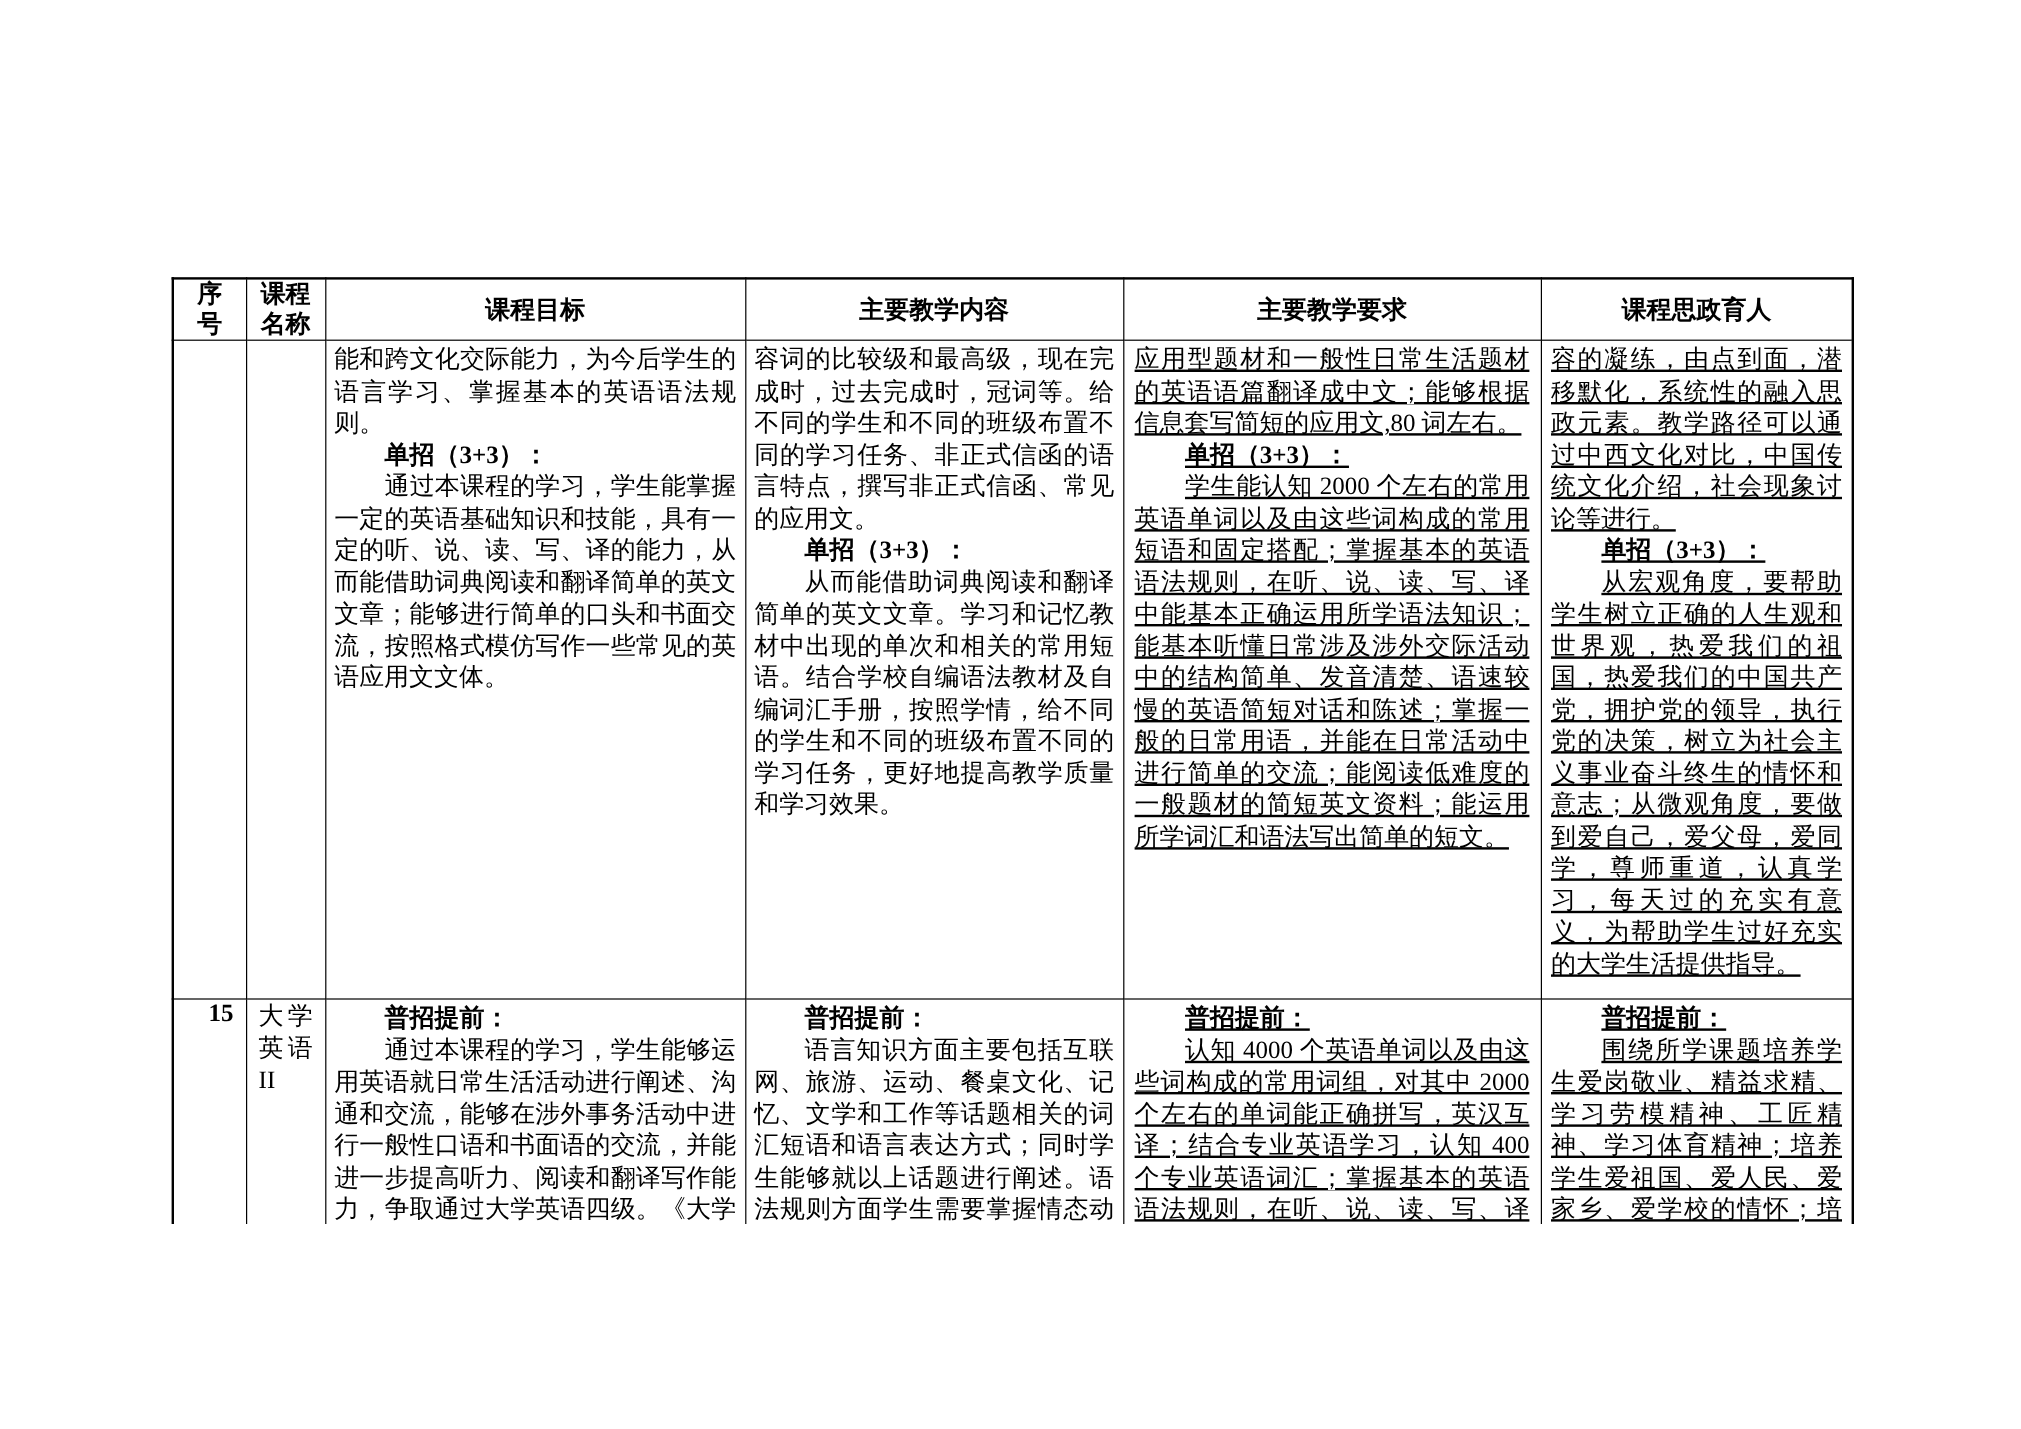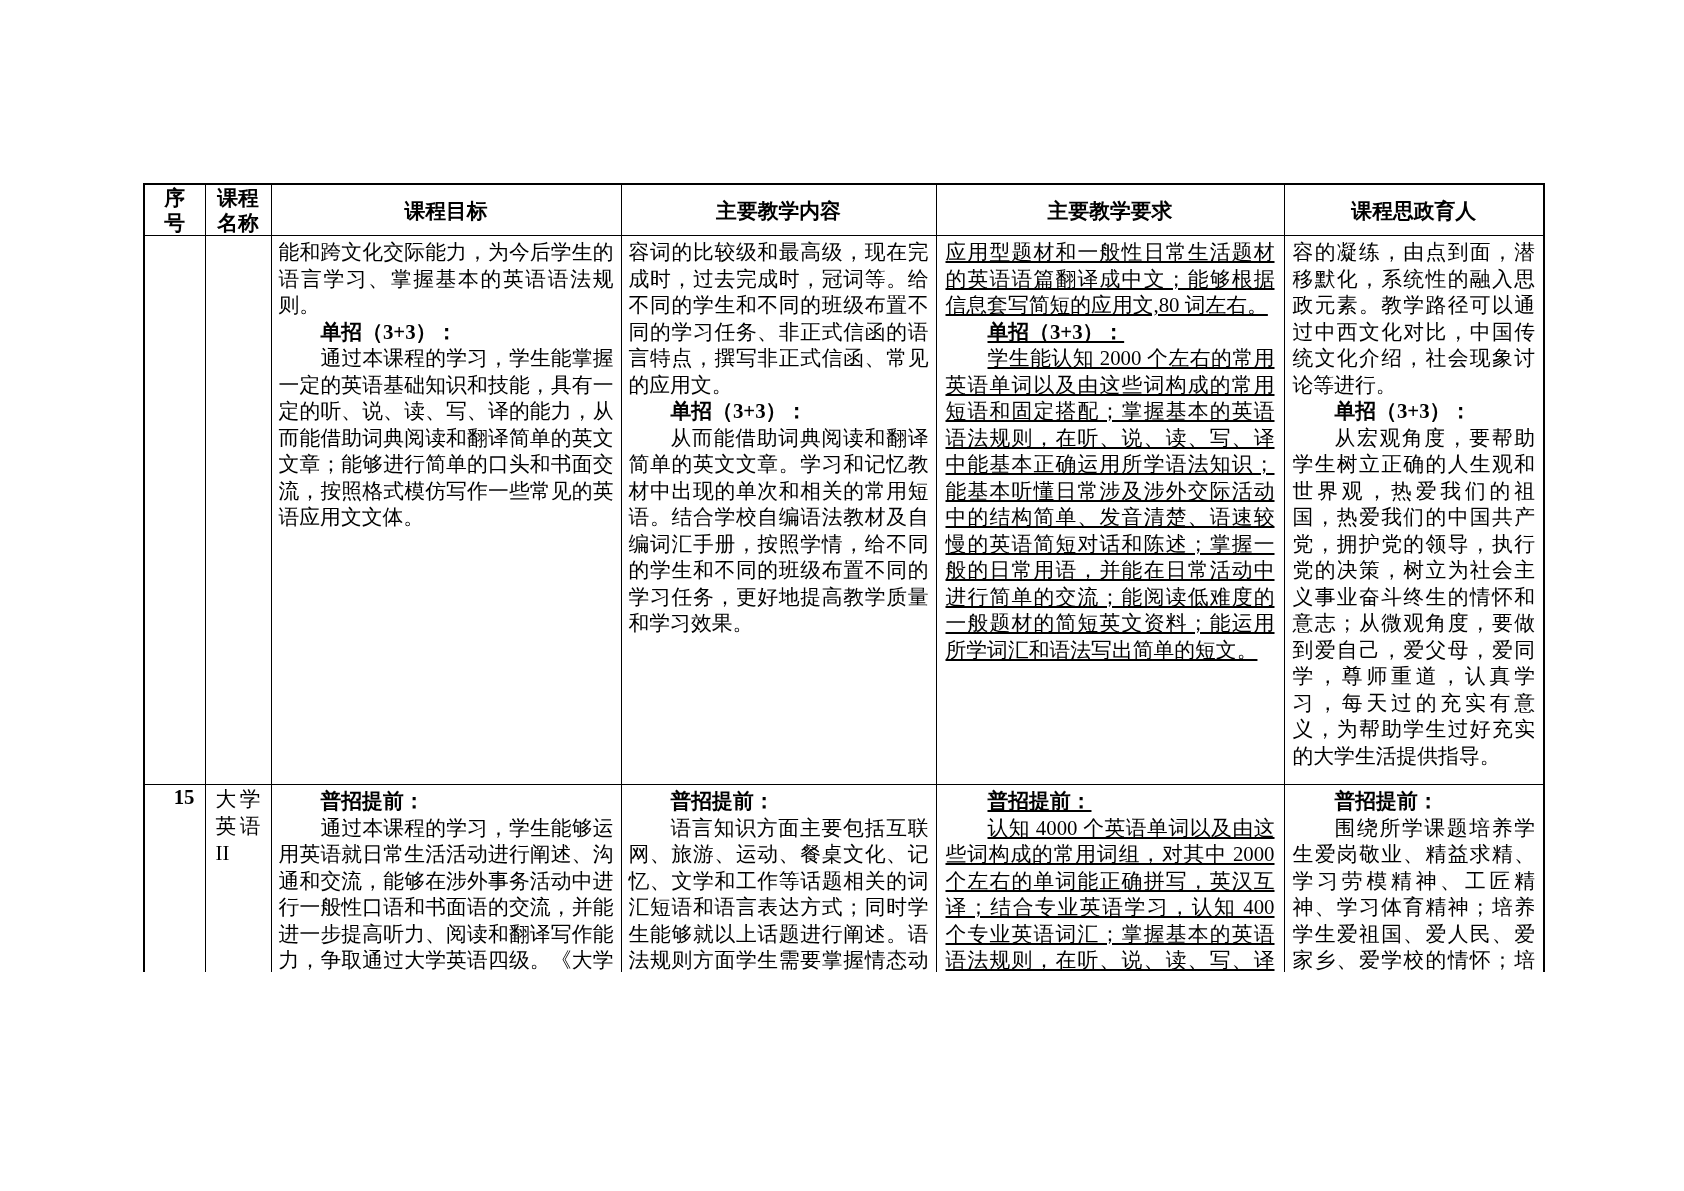--- a/index.html
+++ b/index.html
@@ -8,20 +8,21 @@
     background: #ffffff;
     color: #000000;
     font-family: "Liberation Serif", "DejaVu Serif", serif;
   }
   .page {
     position: relative;
     width: 1684px;
     height: 972px;
     background: #ffffff;
     overflow: hidden;
+    margin-top: 48px;
   }
   table.syllabus {
     position: absolute;
     left: 143px;
     top: 183px;
     width: 1400px;
     border-collapse: collapse;
     table-layout: fixed;
     border: 2.5px solid #000;
   }
@@ -51,21 +52,21 @@
   td.cell-course {
     vertical-align: middle;
     text-align: justify;
     line-height: 27px;
     padding: 0 10px;
   }
   td.cell-text { padding: 3px 7px 0 7px; line-height: 26.5px; }
   td.cell-obj  { padding-left: 7px;  padding-right: 7px; }
   td.cell-cont { padding-left: 7px;  padding-right: 7px; }
   td.cell-req  { padding-left: 9px;  padding-right: 9px; text-decoration: underline; }
-  td.cell-ide  { padding-left: 8px;  padding-right: 8px; }
+  td.cell-ide  { padding-left: 8px;  padding-right: 8px; text-decoration: underline; }
   td.cell-text p {
     margin: 0;
     text-align: justify;
     text-justify: inter-ideograph;
   }
   td.cell-text p.ind  { text-indent: 42px; }
   td.cell-text p.bold { font-weight: bold; }
   .page-number {
     position: absolute;
     top: 1047px;

